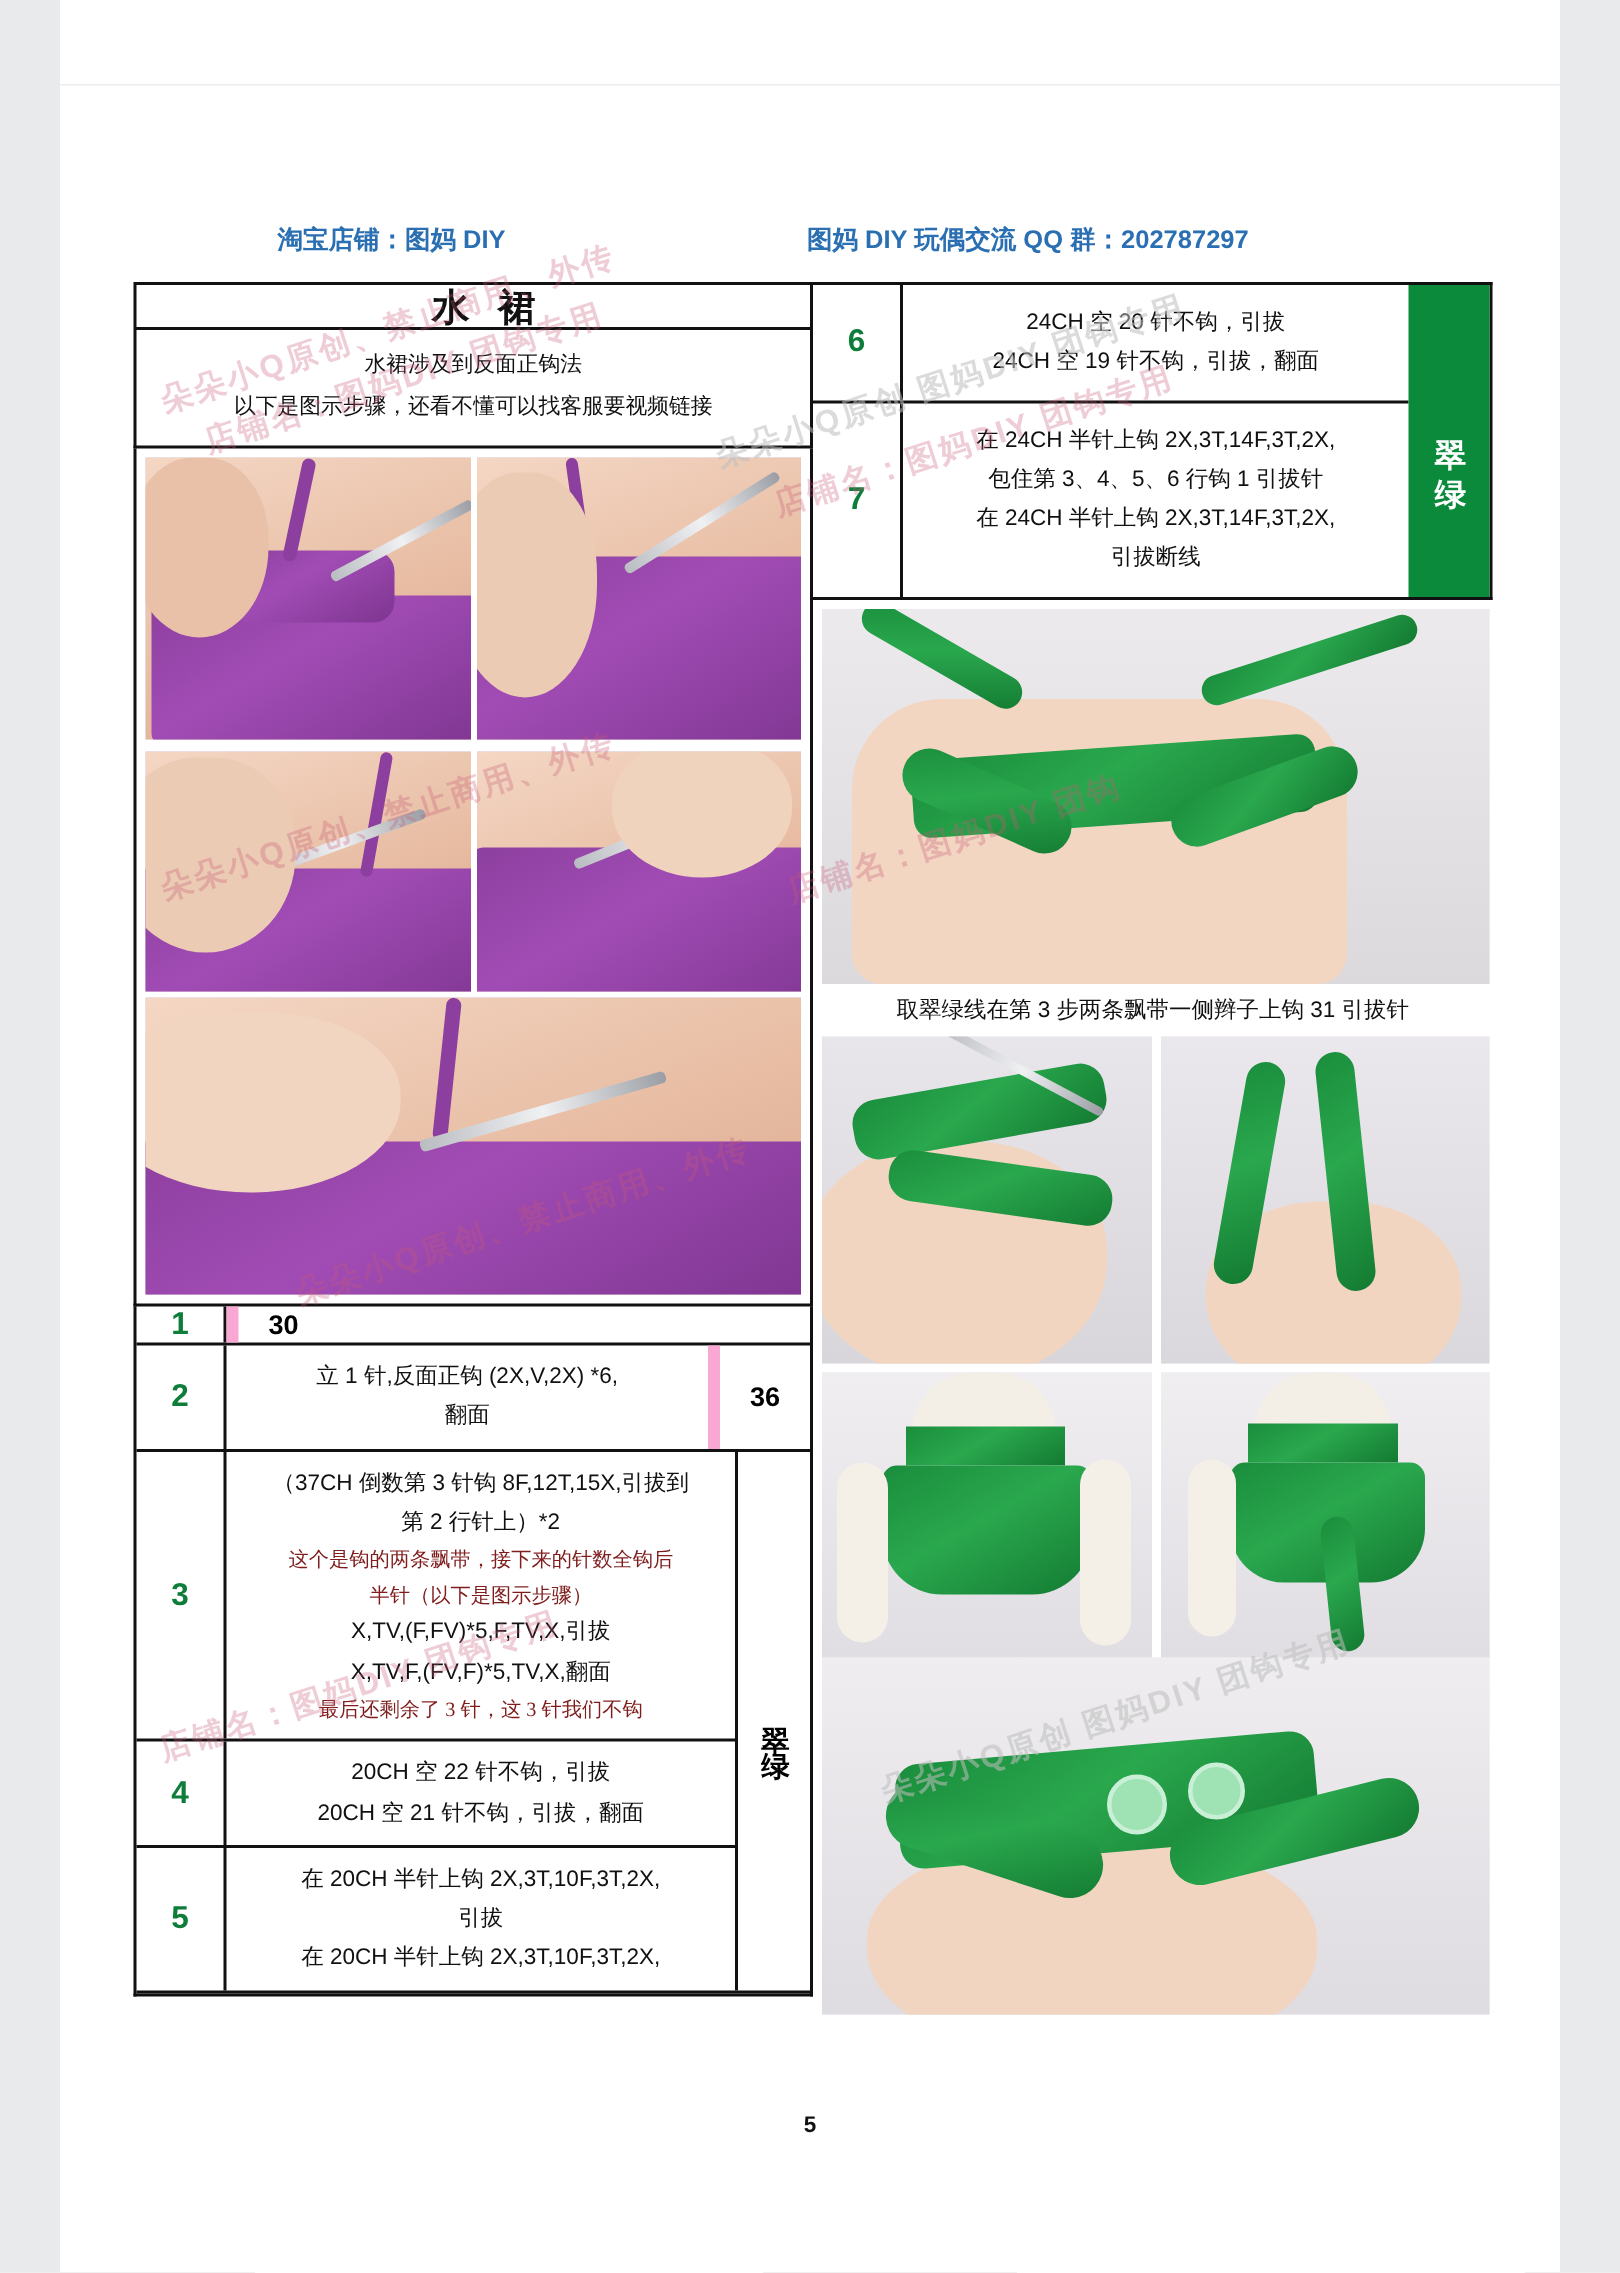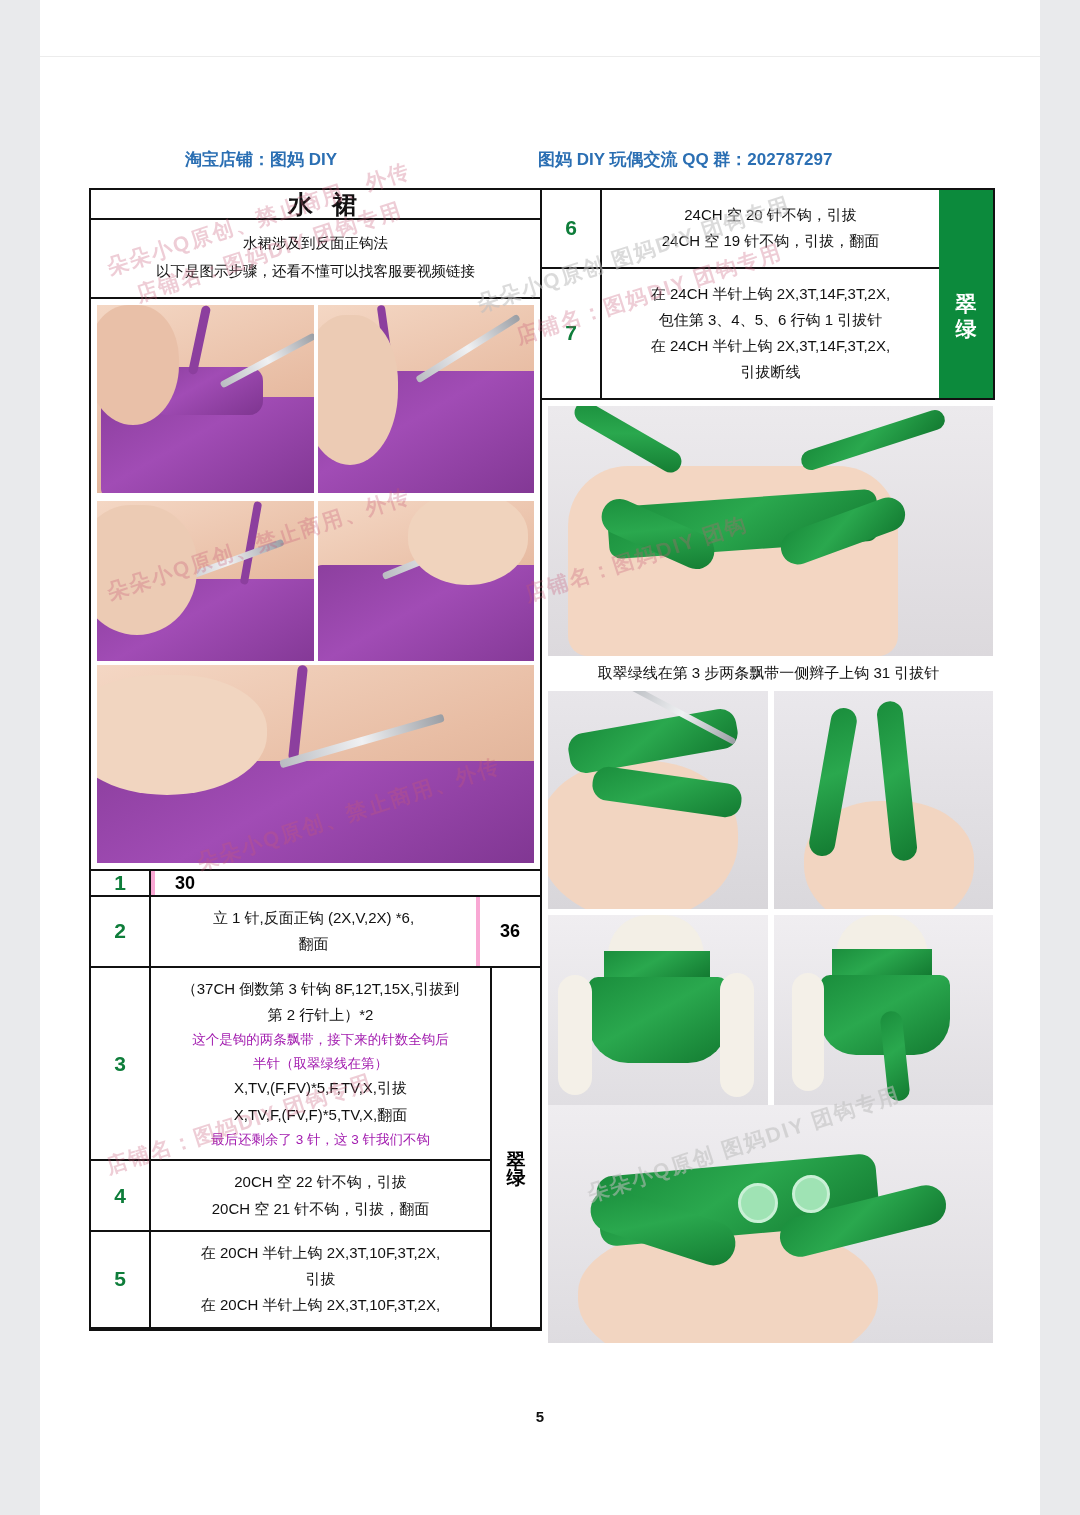--- a/index.html
+++ b/index.html
@@ -28,22 +28,22 @@
   .purp{background:linear-gradient(150deg,#8c3f9e 0%,#a14cb5 40%,#7e3590 100%);}
   .grn{background:linear-gradient(150deg,#1a8d3c 0%,#2aa84e 45%,#137a31 100%);}
   .bgblur{background:linear-gradient(180deg,#e9e6ea 0%,#dcdade 100%);}
 
   
   .rows{border:2px solid #111;border-top:none;box-sizing:border-box;}
   .row{display:flex;border-bottom:2px solid #111;}
   .row:last-child{border-bottom:none;}
   .rn{width:58px;flex:none;display:flex;align-items:center;justify-content:center;font-size:21px;font-weight:bold;color:#0e7d3a;border-right:2px solid #111;}
   .rtxt{flex:1;padding:8px 6px;text-align:center;font-size:15px;line-height:1.75;color:#111;}
-  .rtxt .red{color:#a21caf;font-size:13.5px;}
-  .rcount{width:60px;flex:none;display:flex;align-items:center;justify-content:center;font-size:18px;font-weight:bold;border-left:4px solid #f9a8d4;}
+  .rtxt .red{color:#7f1d1d;font-size:13.5px;font-family:Liberation Serif, serif;}
+  .rcount{width:60px;flex:none;display:flex;align-items:center;justify-content:center;font-size:18px;font-weight:bold;border-left:8px solid #f9a8d4;}
   .rside{width:48px;flex:none;display:flex;align-items:center;justify-content:center;border-left:2px solid #111;font-size:19px;font-weight:bold;writing-mode:vertical-rl;letter-spacing:6px;}
 
   .greenbox{background:#0c8a3c;color:#fff;display:flex;align-items:center;justify-content:center;font-size:21px;font-weight:bold;writing-mode:vertical-rl;letter-spacing:10px;}
 
   .cap{text-align:center;font-size:15px;color:#111;padding:8px 0;}
 
   .pagenum{position:absolute;left:0;top:1408px;width:1000px;text-align:center;font-size:15px;font-weight:bold;color:#111;}
 
   
   .wm{position:absolute;color:rgba(200,90,120,0.30);font-size:21px;font-weight:bold;white-space:nowrap;transform:rotate(-18deg);pointer-events:none;letter-spacing:2px;}
@@ -132,21 +132,21 @@
         </div>
 
         <div style="display:flex;border-bottom:2px solid #111;">
           <div style="flex:1;">
             <div class="row">
               <div class="rn">3</div>
               <div class="rtxt">
                 <div>（37CH 倒数第 3 针钩 8F,12T,15X,引拔到</div>
                 <div>第 2 行针上）*2</div>
                 <div class="red">这个是钩的两条飘带，接下来的针数全钩后</div>
-                <div class="red">半针（取翠绿线在第）</div>
+                <div class="red">半针（以下是图示步骤）</div>
                 <div>X,TV,(F,FV)*5,F,TV,X,引拔</div>
                 <div>X,TV,F,(FV,F)*5,TV,X,翻面</div>
                 <div class="red">最后还剩余了 3 针，这 3 针我们不钩</div>
               </div>
             </div>
             <div class="row">
               <div class="rn">4</div>
               <div class="rtxt">
                 <div>20CH 空 22 针不钩，引拔</div>
                 <div>20CH 空 21 针不钩，引拔，翻面</div>

